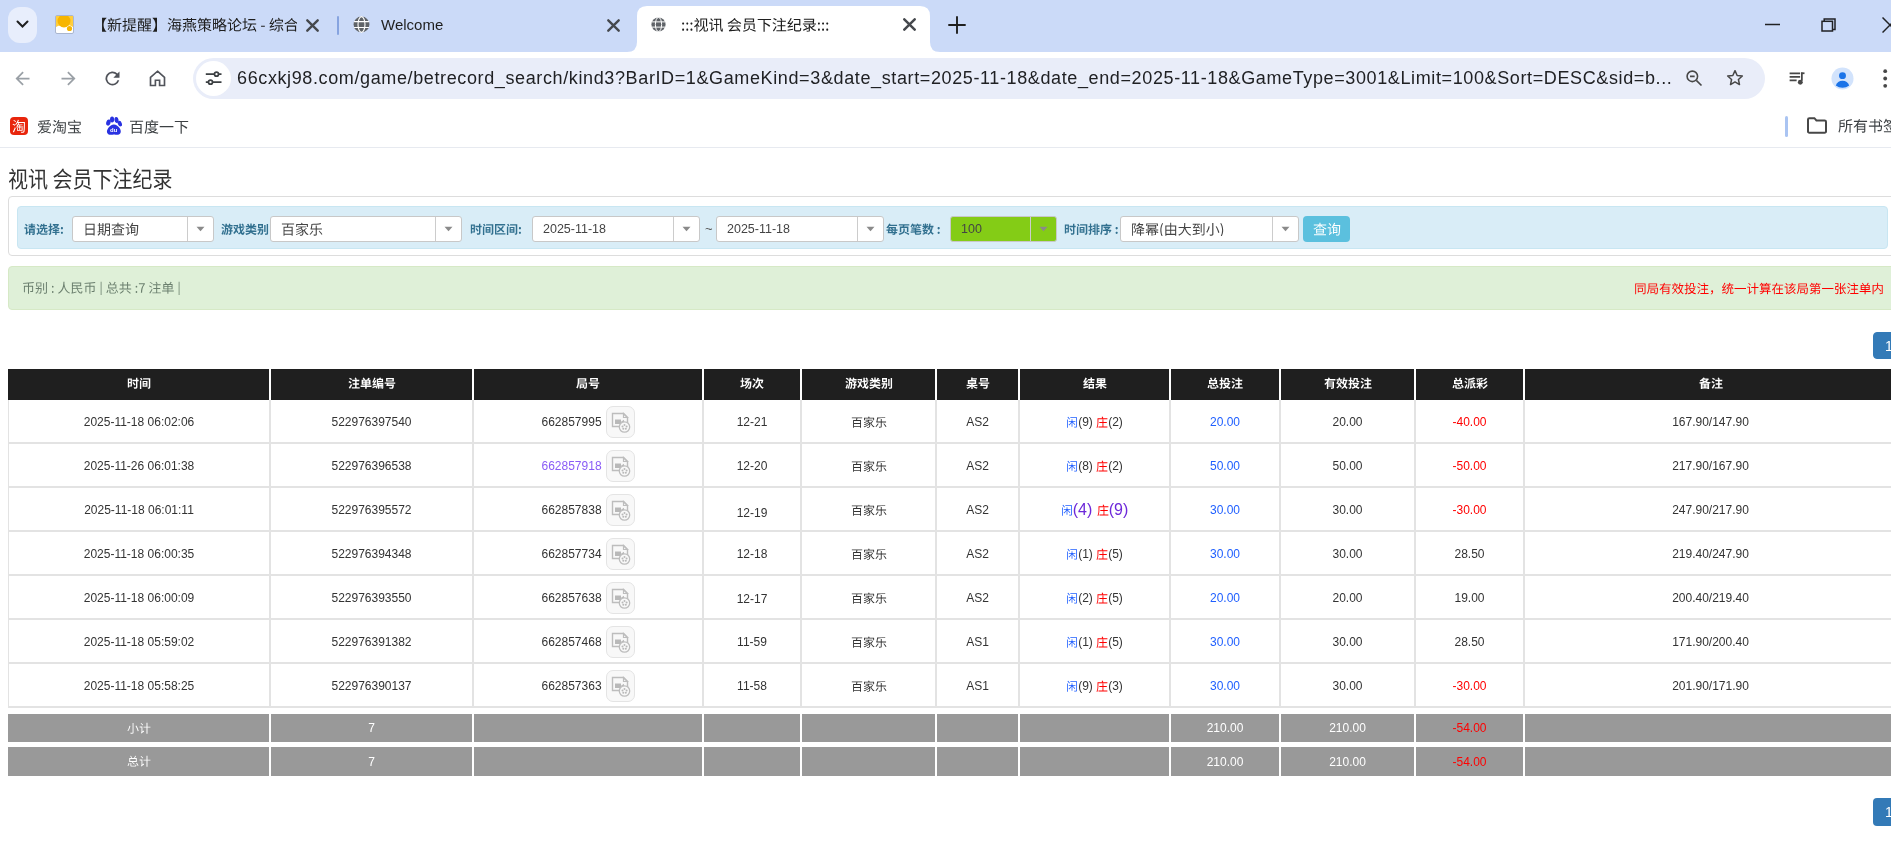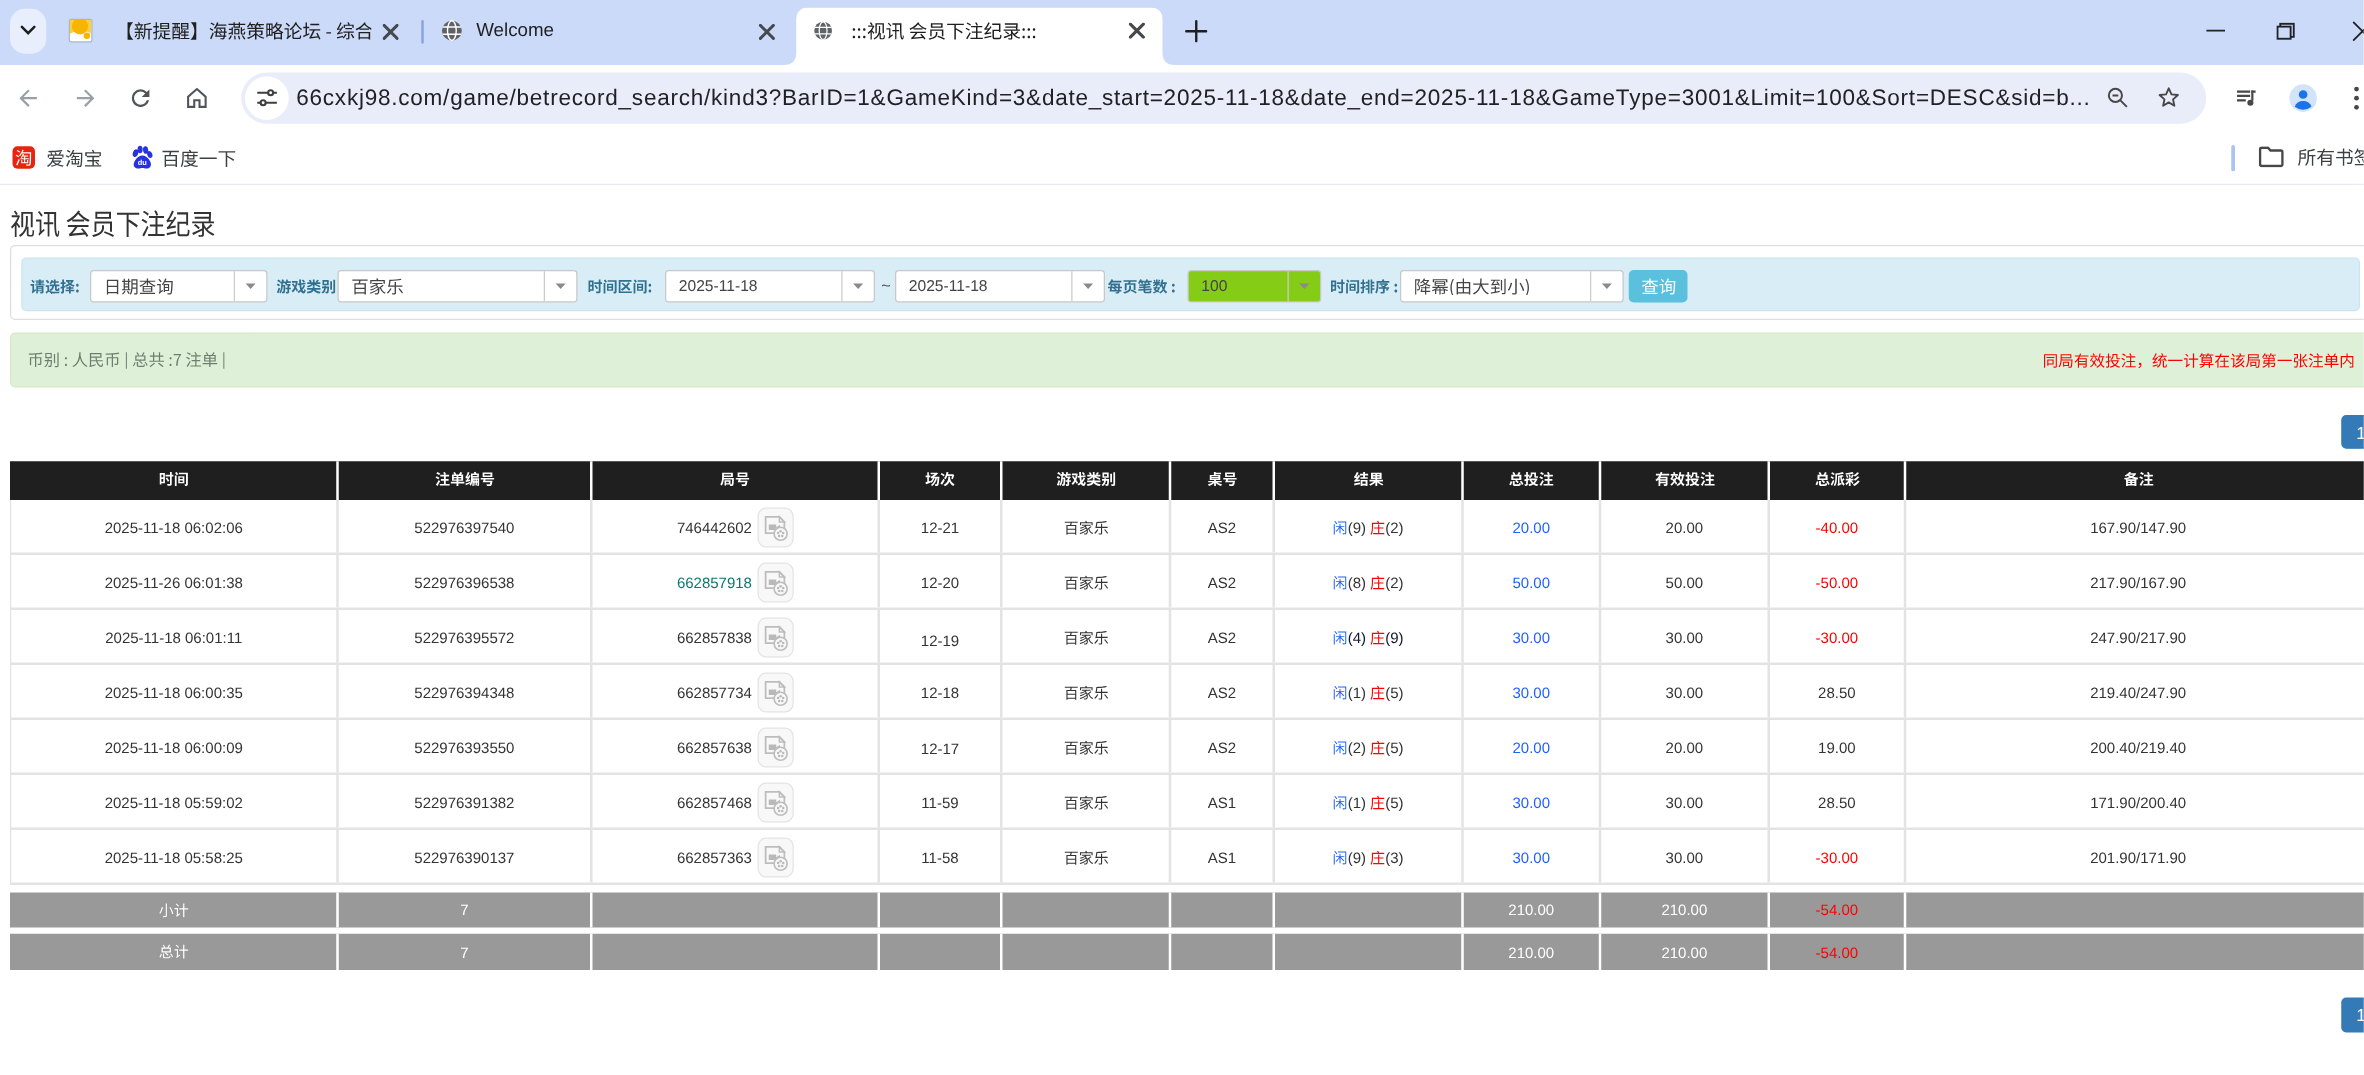--- a/index.html
+++ b/index.html
@@ -337,21 +337,21 @@
 <div class="abs" style="left:702px;top:400px;width:2px;height:42px;background:#e3e3e3"></div>
 <div class="abs" style="left:800px;top:400px;width:2px;height:42px;background:#e3e3e3"></div>
 <div class="abs" style="left:935px;top:400px;width:2px;height:42px;background:#e3e3e3"></div>
 <div class="abs" style="left:1018px;top:400px;width:2px;height:42px;background:#e3e3e3"></div>
 <div class="abs" style="left:1169px;top:400px;width:2px;height:42px;background:#e3e3e3"></div>
 <div class="abs" style="left:1279px;top:400px;width:2px;height:42px;background:#e3e3e3"></div>
 <div class="abs" style="left:1414px;top:400px;width:2px;height:42px;background:#e3e3e3"></div>
 <div class="abs" style="left:1523px;top:400px;width:2px;height:42px;background:#e3e3e3"></div>
 <div class="abs" style="left:8px;top:400px;width:262px;height:44px;display:flex;align-items:center;justify-content:center;font-size:12px;color:#333">2025-11-18 06:02:06</div>
 <div class="abs" style="left:270px;top:400px;width:203px;height:44px;display:flex;align-items:center;justify-content:center;font-size:12px;color:#333">522976397540</div>
-<div class="abs" style="left:541.5px;top:400px;height:44px;display:flex;align-items:center;font-size:12px;color:#333">746442602</div>
+<div class="abs" style="left:541.5px;top:400px;height:44px;display:flex;align-items:center;font-size:12px;color:#333">662857995</div>
 <div style="position:absolute;left:605.5px;top:406px;width:29px;height:32px;background:#f8f8f8;border:1px solid #e4e4e4;border-radius:7px">
     <svg style="position:absolute;left:4px;top:5px" width="21" height="22" viewBox="0 0 21 22">
       <path d="M1.5 1.5h11l4 4v9h-15z" fill="none" stroke="#bdbdbd" stroke-width="1.4"></path>
       <path d="M12.5 1.5v4h4z" fill="none" stroke="#bdbdbd" stroke-width="1.2"></path>
       <path d="M4 7.5h6v4.5h-6zM10 9.8l3-2v4.5l-3-2z" fill="#b9b9b9"></path>
       <circle cx="13.5" cy="15" r="5.2" fill="#f8f8f8" stroke="#bdbdbd" stroke-width="1.3"></circle>
       <circle cx="13.5" cy="12.9" r="1" fill="#b9b9b9"></circle>
       <circle cx="11.5" cy="14.4" r="1" fill="#b9b9b9"></circle>
       <circle cx="12.3" cy="16.8" r="1" fill="#b9b9b9"></circle>
       <circle cx="14.8" cy="16.8" r="1" fill="#b9b9b9"></circle>
@@ -384,21 +384,21 @@
 <div class="abs" style="left:702px;top:444px;width:2px;height:42px;background:#e3e3e3"></div>
 <div class="abs" style="left:800px;top:444px;width:2px;height:42px;background:#e3e3e3"></div>
 <div class="abs" style="left:935px;top:444px;width:2px;height:42px;background:#e3e3e3"></div>
 <div class="abs" style="left:1018px;top:444px;width:2px;height:42px;background:#e3e3e3"></div>
 <div class="abs" style="left:1169px;top:444px;width:2px;height:42px;background:#e3e3e3"></div>
 <div class="abs" style="left:1279px;top:444px;width:2px;height:42px;background:#e3e3e3"></div>
 <div class="abs" style="left:1414px;top:444px;width:2px;height:42px;background:#e3e3e3"></div>
 <div class="abs" style="left:1523px;top:444px;width:2px;height:42px;background:#e3e3e3"></div>
 <div class="abs" style="left:8px;top:444px;width:262px;height:44px;display:flex;align-items:center;justify-content:center;font-size:12px;color:#333">2025-11-26 06:01:38</div>
 <div class="abs" style="left:270px;top:444px;width:203px;height:44px;display:flex;align-items:center;justify-content:center;font-size:12px;color:#333">522976396538</div>
-<div class="abs" style="left:541.5px;top:444px;height:44px;display:flex;align-items:center;font-size:12px;color:#0f766e">662857918</div>
+<div class="abs" style="left:541.5px;top:444px;height:44px;display:flex;align-items:center;font-size:12px;color:#8b5cf6">662857918</div>
 <div style="position:absolute;left:605.5px;top:450px;width:29px;height:32px;background:#f8f8f8;border:1px solid #e4e4e4;border-radius:7px">
     <svg style="position:absolute;left:4px;top:5px" width="21" height="22" viewBox="0 0 21 22">
       <path d="M1.5 1.5h11l4 4v9h-15z" fill="none" stroke="#bdbdbd" stroke-width="1.4"></path>
       <path d="M12.5 1.5v4h4z" fill="none" stroke="#bdbdbd" stroke-width="1.2"></path>
       <path d="M4 7.5h6v4.5h-6zM10 9.8l3-2v4.5l-3-2z" fill="#b9b9b9"></path>
       <circle cx="13.5" cy="15" r="5.2" fill="#f8f8f8" stroke="#bdbdbd" stroke-width="1.3"></circle>
       <circle cx="13.5" cy="12.9" r="1" fill="#b9b9b9"></circle>
       <circle cx="11.5" cy="14.4" r="1" fill="#b9b9b9"></circle>
       <circle cx="12.3" cy="16.8" r="1" fill="#b9b9b9"></circle>
       <circle cx="14.8" cy="16.8" r="1" fill="#b9b9b9"></circle>
@@ -452,21 +452,21 @@
       <circle cx="15.6" cy="14.4" r="1" fill="#b9b9b9"></circle>
     </svg>
   </div>
 <div class="abs" style="left:703px;top:488px;width:98px;height:49px;display:flex;align-items:center;justify-content:center;font-size:12px;color:#333">12-19</div>
 <div class="abs" style="left:801px;top:488px;width:135px;height:44px;display:flex;align-items:center;justify-content:center;font-size:12px;color:#333">
     <svg width="36.0" height="12.7" viewBox="0 0 36.0 12.7">
       <path fill="#333" d="M2.1 4V11.8H3V11H9.1V11.8H10V4H6C6.1 3.5 6.3 2.9 6.4 2.2H11.2V1.4H0.8V2.2H5.4C5.3 2.8 5.2 3.5 5 4ZM3 7.9H9.1V10.2H3ZM3 7.1V4.9H9.1V7.1Z M17.1 0.9C17.2 1.2 17.4 1.5 17.5 1.8H13V4.3H13.9V2.6H22.2V4.3H23.1V1.8H18.6C18.5 1.4 18.2 1 18 0.6ZM21.5 5C20.8 5.7 19.8 6.4 18.9 7C18.6 6.4 18.2 5.7 17.6 5.2C17.9 5 18.2 4.8 18.4 4.6H21.5V3.8H14.5V4.6H17.3C16.1 5.3 14.5 5.9 13 6.3C13.1 6.5 13.4 6.9 13.5 7C14.6 6.7 15.9 6.2 16.9 5.6C17.2 5.8 17.4 6.1 17.5 6.3C16.5 7.1 14.4 7.9 12.9 8.3C13.1 8.5 13.3 8.8 13.4 9C14.8 8.6 16.7 7.7 17.9 6.9C18 7.2 18.1 7.5 18.2 7.8C17 8.8 14.7 10 12.7 10.4C12.9 10.6 13.1 11 13.2 11.2C14.9 10.7 17 9.7 18.4 8.6C18.5 9.6 18.3 10.4 17.9 10.7C17.7 10.9 17.4 10.9 17.1 10.9C16.9 10.9 16.5 10.9 16 10.9C16.2 11.1 16.3 11.5 16.3 11.7C16.7 11.7 17 11.7 17.3 11.7C17.8 11.7 18.2 11.6 18.5 11.3C19.2 10.8 19.5 9.3 19.1 7.8L19.7 7.4C20.3 9.2 21.5 10.6 23 11.3C23.1 11 23.4 10.7 23.6 10.5C22.1 9.9 20.9 8.6 20.4 7C21 6.5 21.7 6.1 22.2 5.6Z M26.8 7.5C26.2 8.5 25.3 9.7 24.5 10.4C24.7 10.6 25 10.8 25.2 11C26 10.2 27 8.9 27.7 7.8ZM32.3 7.8C33.2 8.8 34.2 10.1 34.7 11L35.5 10.5C35 9.7 33.9 8.4 33.1 7.5ZM25.5 6.6C25.7 6.5 26.2 6.4 27 6.4H29.8V10.6C29.8 10.8 29.7 10.8 29.5 10.8C29.3 10.8 28.6 10.9 27.8 10.8C27.9 11.1 28.1 11.5 28.1 11.7C29.2 11.7 29.8 11.7 30.2 11.6C30.6 11.4 30.7 11.2 30.7 10.6V6.4H35.1L35.1 5.5H30.7V3.1H29.8V5.5H26.4C26.6 4.6 26.8 3.5 26.9 2.4C29.5 2.4 32.6 2.1 34.5 1.6L34 0.9C32.1 1.3 28.8 1.6 26.1 1.6C26 3 25.7 4.6 25.6 5C25.5 5.4 25.4 5.7 25.2 5.7C25.3 6 25.5 6.4 25.5 6.6Z"></path>
     </svg>
   </div>
 <div class="abs" style="left:936px;top:488px;width:83px;height:44px;display:flex;align-items:center;justify-content:center;font-size:12px;color:#333">AS2</div>
-<div class="abs" style="left:1019px;top:488px;width:151px;height:44px;display:flex;align-items:center;justify-content:center;font-size:12px;color:#0f172a"><span style="display:inline-flex;align-items:center">
+<div class="abs" style="left:1019px;top:488px;width:151px;height:44px;display:flex;align-items:center;justify-content:center;font-size:16px;color:#6d28d9"><span style="display:inline-flex;align-items:center">
       <svg width="12.0" height="12.7" viewBox="0 0 12.0 12.7">
         <path fill="#1f5fff" d="M1 3.5V11.7H1.8V3.5ZM1.4 1.2C2.1 1.9 2.9 2.9 3.2 3.5L3.9 3C3.6 2.4 2.8 1.5 2.1 0.8ZM4.3 1.2V2.1H10.2V10.5C10.2 10.7 10.1 10.7 9.9 10.8C9.6 10.8 8.8 10.8 8 10.7C8.1 11 8.3 11.4 8.3 11.6C9.4 11.6 10.1 11.6 10.5 11.5C10.9 11.3 11 11 11 10.5V1.2ZM5.6 3.3V5H2.8V5.7H5.2C4.6 7 3.6 8.2 2.5 8.8C2.7 9 3 9.3 3.1 9.4C4 8.8 4.9 7.7 5.6 6.5V10.7H6.4V6.5C7.3 7.4 8.1 8.4 8.6 9.1L9.3 8.6C8.7 7.8 7.7 6.7 6.7 5.7H9.4V5H6.4V3.3Z"></path>
       </svg>
     </span>(4)&nbsp;<span style="display:inline-flex;align-items:center">
       <svg width="12.0" height="12.7" viewBox="0 0 12.0 12.7">
         <path fill="#ff0000" d="M6.5 3.6V6.1H3.3V6.9H6.5V10.5H2.5V11.4H11.4V10.5H7.4V6.9H10.8V6.1H7.4V3.6ZM5.6 0.9C5.9 1.3 6.2 1.9 6.3 2.3H1.5V5.5C1.5 7.2 1.5 9.7 0.5 11.4C0.7 11.5 1.1 11.7 1.3 11.9C2.3 10 2.4 7.3 2.4 5.5V3.2H11.4V2.3H6.6L7.3 2.1C7.1 1.7 6.8 1.1 6.5 0.6Z"></path>
       </svg>
     </span>(9)</div>
 <div class="abs" style="left:1170px;top:488px;width:110px;height:44px;display:flex;align-items:center;justify-content:center;font-size:12px;color:#1f5fff">30.00</div>
 <div class="abs" style="left:1280px;top:488px;width:135px;height:44px;display:flex;align-items:center;justify-content:center;font-size:12px;color:#333">30.00</div>

